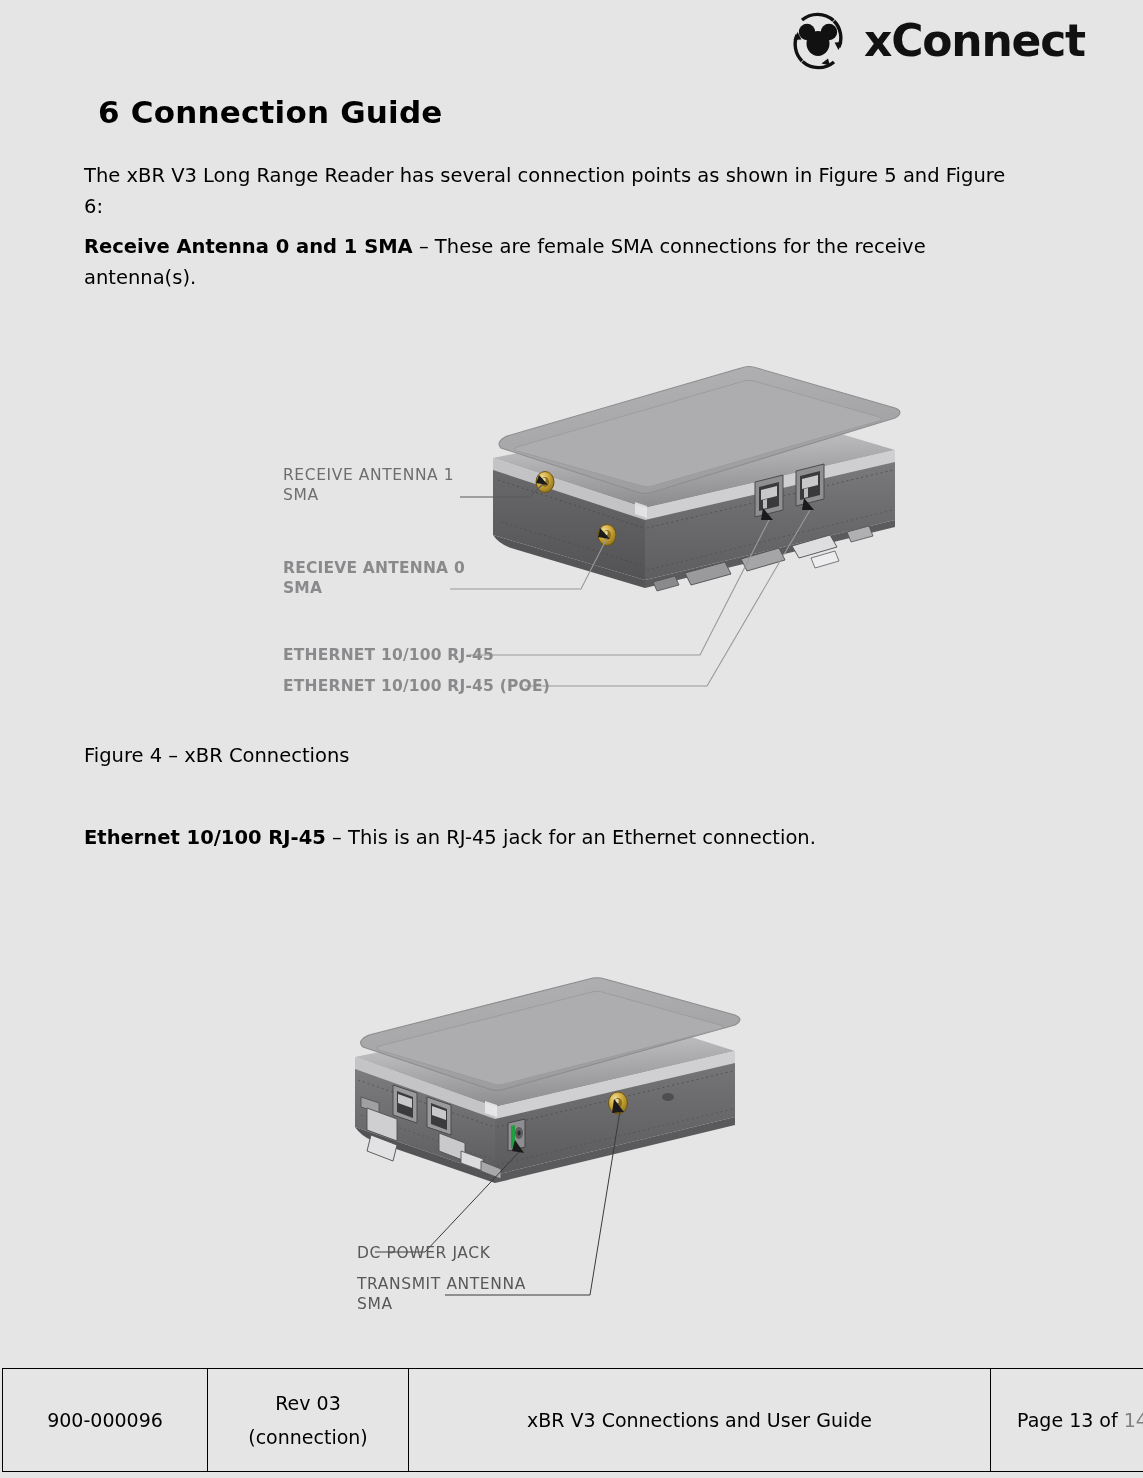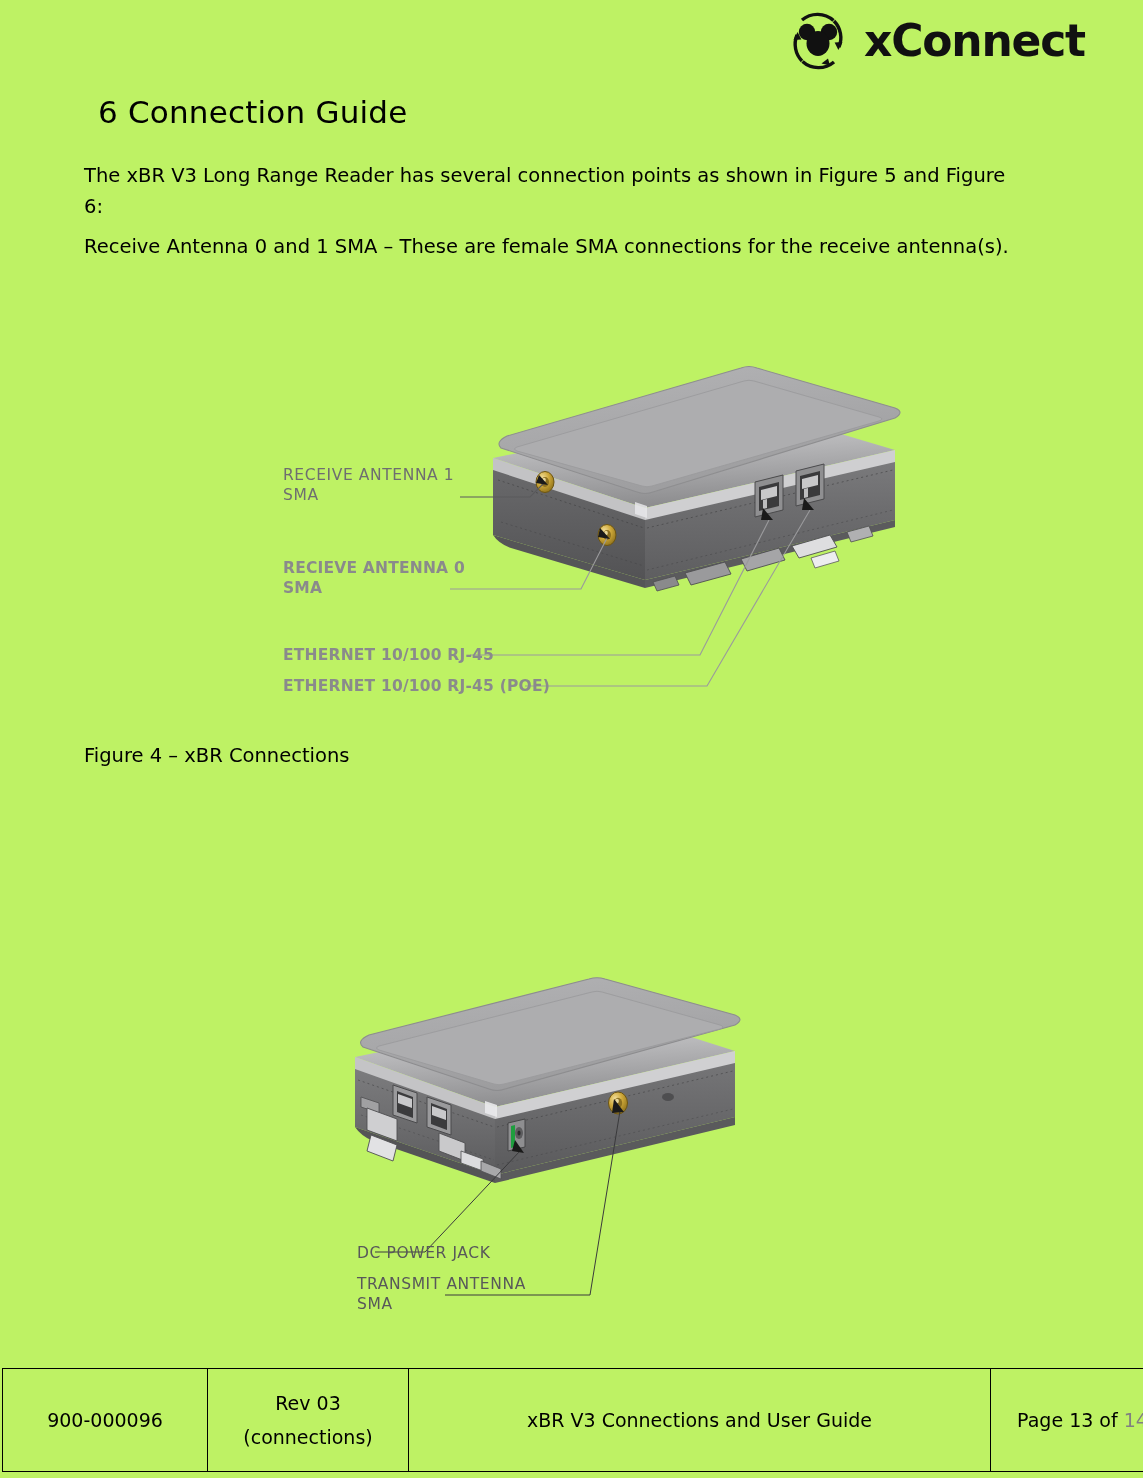--- a/index.html
+++ b/index.html
@@ -8,21 +8,21 @@
     background: #ffffff;
   }
   body {
     font-family: "DejaVu Sans", "Liberation Sans", sans-serif;
     color: #000000;
   }
   .page {
     position: relative;
     width: 1143px;
     height: 1478px;
-    background: #bef264;
+    background: #e5e5e5;
     overflow: hidden;
   }
 
   
   .logo-block {
     position: absolute;
     top: 6px;
     left: 786px;
     width: 300px;
     height: 70px;
@@ -40,31 +40,31 @@
     line-height: 1;
     white-space: nowrap;
   }
 
   
   .h1 {
     position: absolute;
     left: 98px;
     top: 94px;
     font-size: 31px;
-    font-weight: 400;
+    font-weight: 700;
     letter-spacing: 0.2px;
     white-space: nowrap;
   }
   .para {
     position: absolute;
     font-size: 19.5px;
     line-height: 31px;
     color: #000;
   }
-  .para b { font-weight: 400; text-align: center; }
+  .para b { font-weight: 700; text-align: center; }
 
   #para-intro  { left: 84px; top: 160px; width: 930px; }
   #para-rx     { left: 84px; top: 231px; width: 930px; }
   #fig5-caption{ left: 84px; top: 740px; width: 500px; }
   #para-eth    { left: 84px; top: 822px; width: 960px; }
   #para-poe    { left: 84px; top: 869px; width: 960px; }
 
   
   .figure { position: absolute; }
   #figure-5 { left: 255px; top: 330px; width: 660px; height: 390px; }
@@ -235,20 +235,21 @@
       <text class="cad-label fuzzy" x="28" y="243">RECIEVE ANTENNA 0</text>
       <text class="cad-label fuzzy" x="28" y="263">SMA</text>
 
       <text class="cad-label fuzzy" x="28" y="330">ETHERNET 10/100 RJ-45</text>
       <text class="cad-label fuzzy" x="28" y="361">ETHERNET 10/100 RJ-45 (POE)</text>
     </svg>
   </div>
 
   <div class="para" id="fig5-caption">Figure 4 – xBR Connections</div>
 
+  <div class="para" id="para-eth"><b>Ethernet 10/100 RJ-45</b><span> – This is an RJ-45 jack for an Ethernet connection.</span></div>
 
 
   <div class="figure" id="figure-6">
     <svg viewBox="0 0 520 360" xmlns="http://www.w3.org/2000/svg">
       <defs>
         <linearGradient id="topG6" x1="0" y1="0" x2="0.35" y2="1">
           <stop offset="0%" stop-color="#b2b2b4"></stop>
           <stop offset="55%" stop-color="#a8a8aa"></stop>
           <stop offset="100%" stop-color="#9c9c9e"></stop>
         </linearGradient>
@@ -333,21 +334,21 @@
       <text class="cad-label dark" x="22" y="334">SMA</text>
     </svg>
   </div>
 
   <table class="footer-table">
     <tbody>
         <tr>
       <td class="c1">900-000096</td>
       <td class="c2">
         <div>Rev 03</div>
-        <div>(connections)</div>
+        <div>(connection)</div>
       </td>
       <td class="c3">xBR V3 Connections and User Guide</td>
       <td class="c4"><span>Page 13 of </span><span class="field-gray">14</span></td>
     </tr>
   </tbody>
     </table>
 
 </div>
 
 </body></html>

